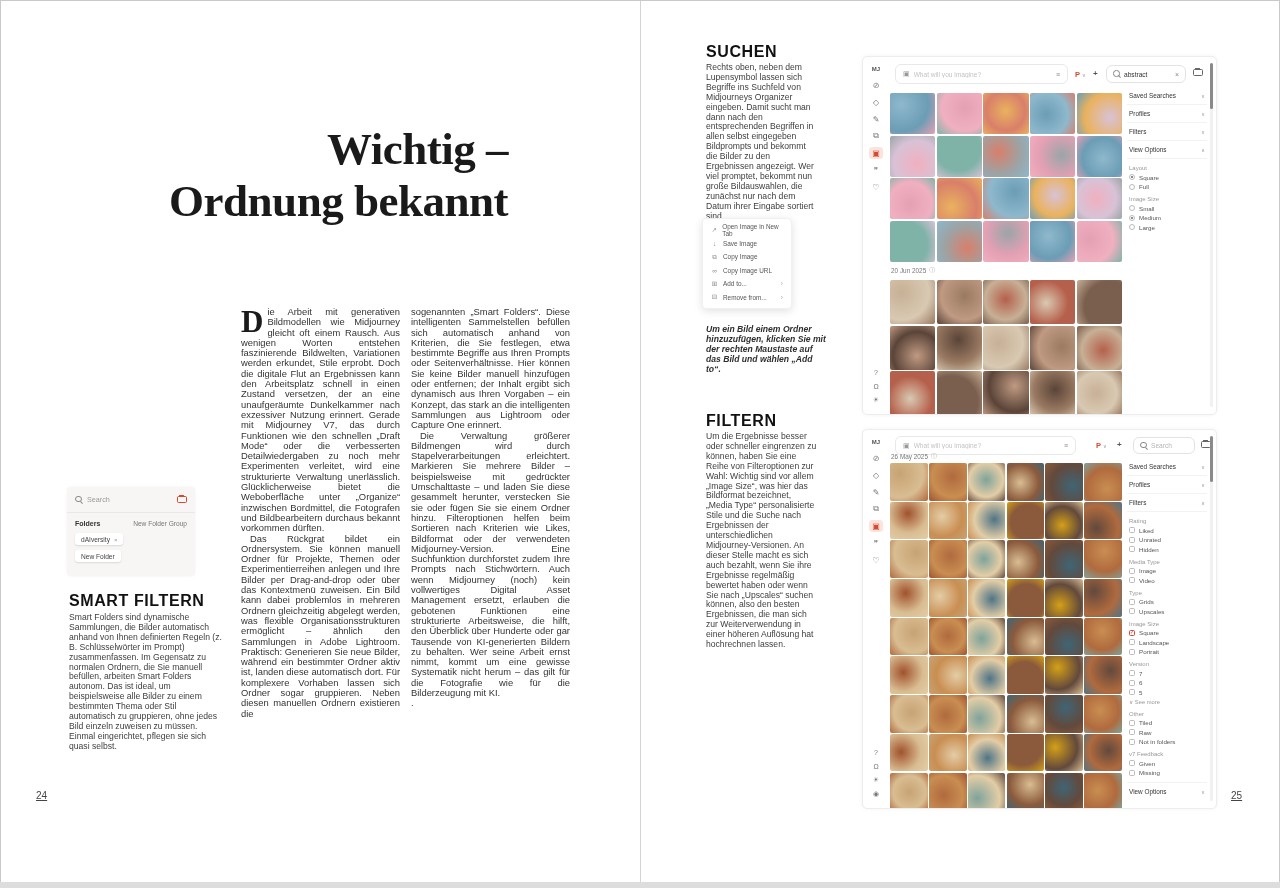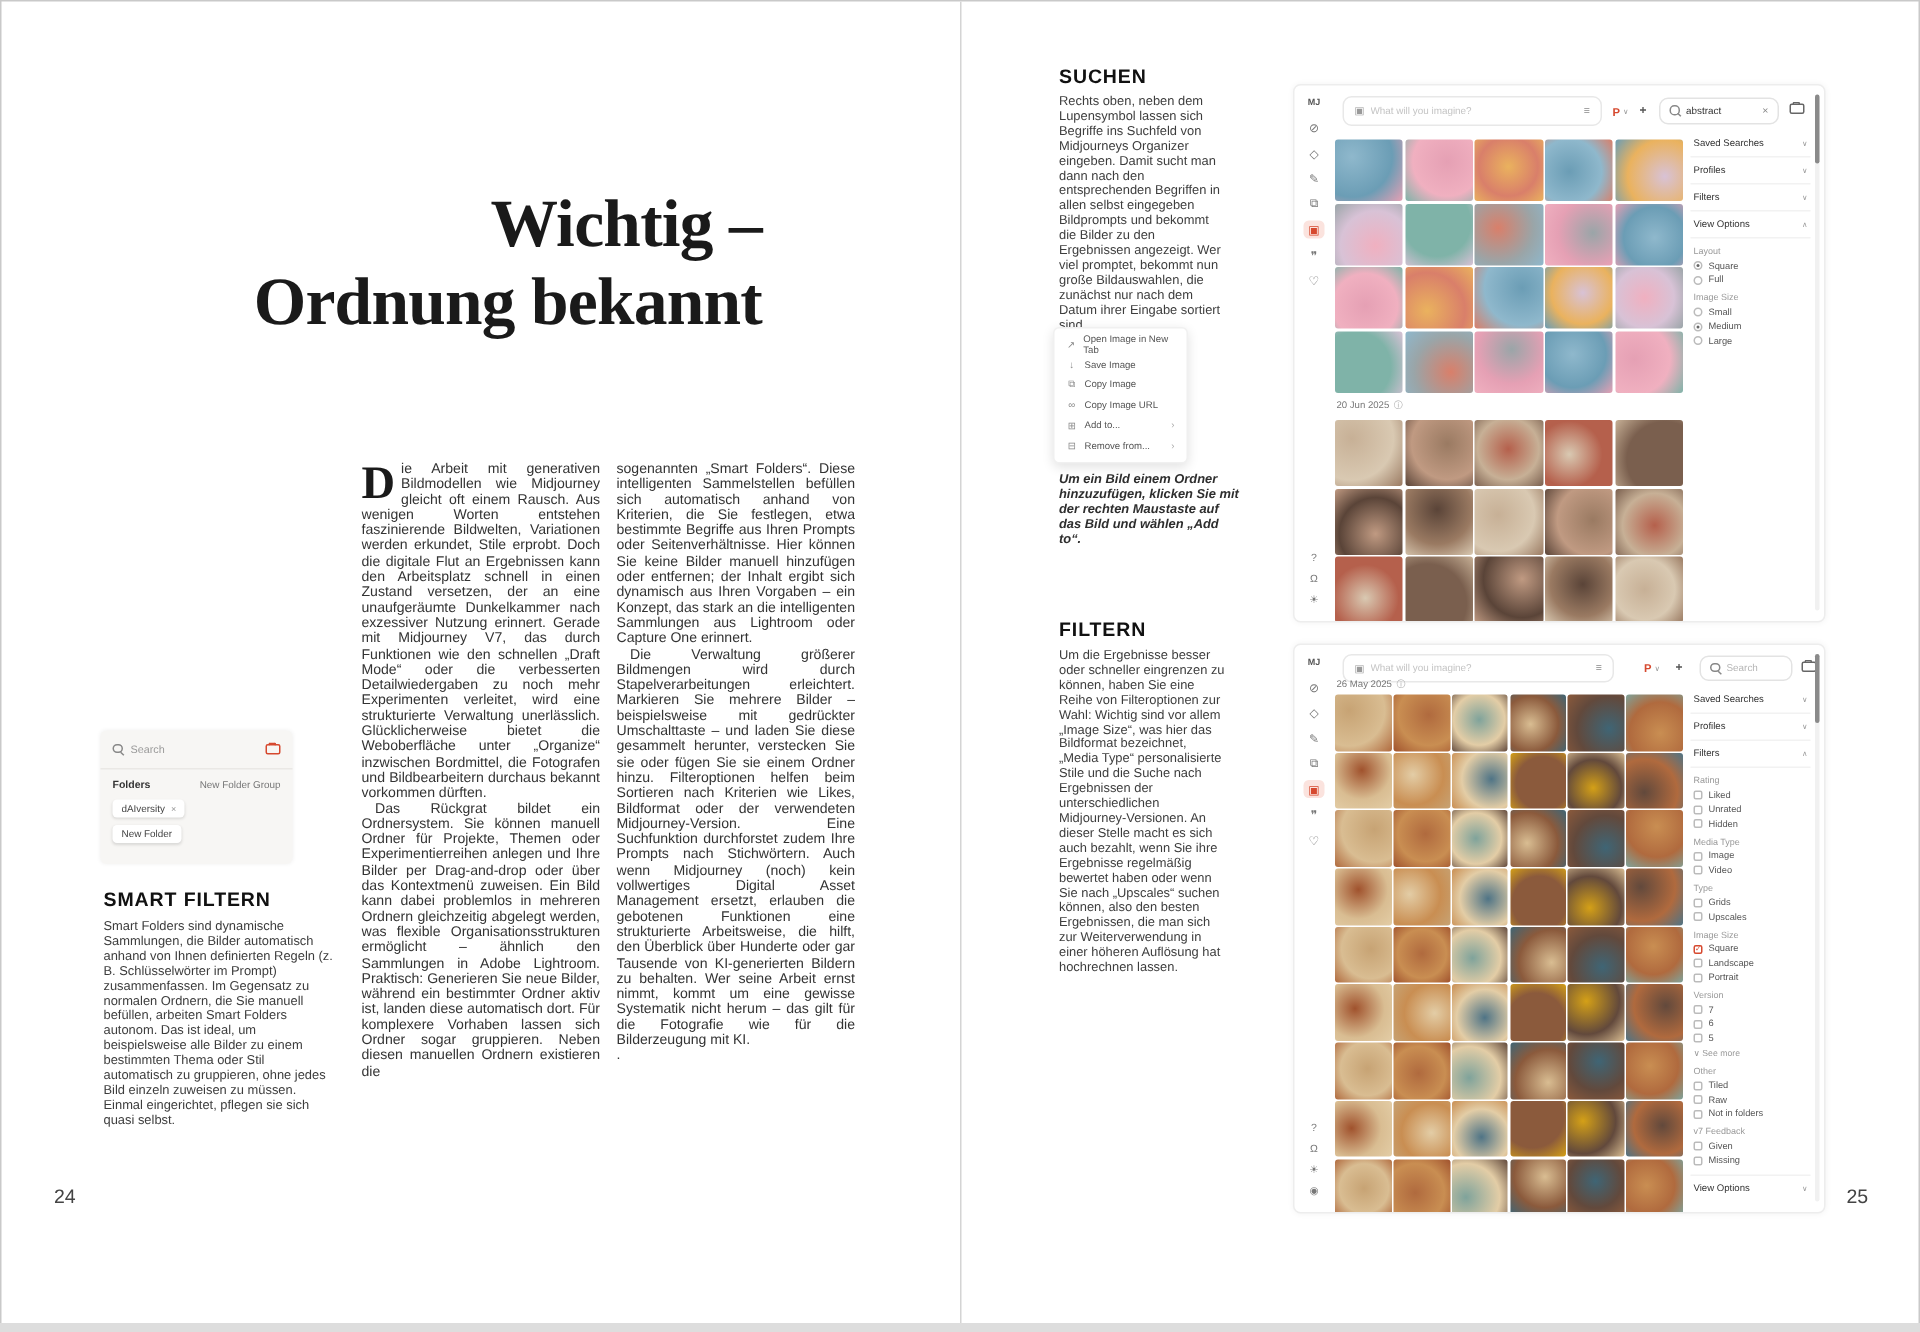--- a/index.html
+++ b/index.html
@@ -12,27 +12,27 @@
   .intro{left:56px;top:305px;width:175px;text-align:right;font-weight:700;font-size:12.5px;line-height:1.43;color:#2b2b2b;}
   .widget{left:66px;top:486px;width:128px;background:#f7f6f4;border-radius:4px;box-shadow:0 0 3px rgba(0,0,0,.06);font-size:7px;}
   .w-search{display:flex;align-items:center;gap:4px;height:25px;padding:0 8px;border-bottom:1px solid #eae8e5;}
   .w-ph{color:#9a9a9a;font-size:7.2px;flex:1;}
   .w-head{display:flex;justify-content:space-between;align-items:center;padding:7px 8px 3px;}
   .w-folders{font-weight:700;color:#333;font-size:7px;}
   .w-nfg{color:#777;font-size:6.6px;}
   .w-chips{padding:3px 8px 9px;}
   .w-chip{display:inline-block;background:#fff;border-radius:3px;box-shadow:0 1px 2px rgba(0,0,0,.12);padding:2.5px 6px;font-size:6.6px;color:#444;margin-bottom:5px;}
   .w-x{color:#999;margin-left:4px;font-size:6px;}
-  .sec-head{font-weight:700;font-size:13px;letter-spacing:.6px;color:#111;}
+  .sec-head{font-weight:700;font-size:16px;letter-spacing:.6px;color:#111;}
   .margin-note{font-size:8.6px;line-height:9.9px;color:#3d3d3d;}
   .colbody{font-size:9.4px;line-height:10.3px;color:#333;text-align:justify;overflow:hidden;}
   .colbody p{margin:0;}
   .colbody p.ind{text-indent:9px;}
   .dropcap{float:left;font-family:"Liberation Serif",serif;font-weight:700;font-size:31px;line-height:26px;padding:2px 4px 0 0;color:#1a1a1a;}
-  .pagenum{font-size:13px;color:#444;}
+  .pagenum{font-size:10px;color:#444;text-decoration:underline;}
   .caption{font-weight:700;font-style:italic;font-size:8.6px;line-height:10px;color:#2e2e2e;}
   
   .ctx{left:701px;top:217px;width:88px;background:#fff;border:1px solid #f0f0f0;border-radius:4px;box-shadow:0 2px 8px rgba(0,0,0,.12);padding:4px 0;}
   .ctx-row{display:flex;align-items:center;gap:5px;height:13.5px;padding:0 8px;font-size:6.4px;color:#555;}
   .ctx-ic{width:7px;color:#8a8a8a;font-size:6.5px;text-align:center;}
   .ctx-sub{margin-left:auto;color:#aaa;font-size:6.5px;}
   
   .shot{position:absolute;background:#fff;border:1px solid #ededed;border-radius:5px;overflow:hidden;box-shadow:0 0 4px rgba(0,0,0,.05);}
   .rail{position:absolute;left:0;top:0;bottom:0;width:26px;display:flex;flex-direction:column;align-items:center;padding-top:9px;box-sizing:border-box;}
   .rail-logo{font-size:6px;font-weight:700;color:#555;margin-bottom:7px;}
@@ -173,21 +173,21 @@
           <span>Add to...</span>
           <span class="ctx-sub">›</span>
         </div>
         <div class="ctx-row">
           <span class="ctx-ic">⊟</span>
           <span>Remove from...</span>
           <span class="ctx-sub">›</span>
         </div>
       </div>
 
-  <div class="abs caption" style="left:705px;top:313px;width:120px;">Um ein Bild einem Ordner hinzuzufügen, klicken Sie mit der rechten Maustaste auf das Bild und wählen „Add to“.</div>
+  <div class="abs caption" style="left:705px;top:323px;width:120px;">Um ein Bild einem Ordner hinzuzufügen, klicken Sie mit der rechten Maustaste auf das Bild und wählen „Add to“.</div>
 
   <div class="abs sec-head" style="left:705px;top:411px;">FILTERN</div>
   <div class="abs margin-note" style="left:705px;top:431px;width:112px;">Um die Ergebnisse besser oder schneller eingrenzen zu können, haben Sie eine Reihe von Filteroptionen zur Wahl: Wichtig sind vor allem „Image Size“, was hier das Bildformat bezeichnet, „Media Type“ personalisierte Stile und die Suche nach Ergebnissen der unterschiedlichen Midjourney-Versionen. An dieser Stelle macht es sich auch bezahlt, wenn Sie ihre Ergebnisse regelmäßig bewertet haben oder wenn Sie nach „Upscales“ suchen können, also den besten Ergebnissen, die man sich zur Weiterverwendung in einer höheren Auflösung hat hochrechnen lassen.</div>
 
   <div class="abs pagenum" style="left:1230px;top:789px;">25</div>
 
   <div class="shot" id="shotA">
     <div class="rail">
       <div class="rail-logo">MJ</div>
       <div class="rail-top">

